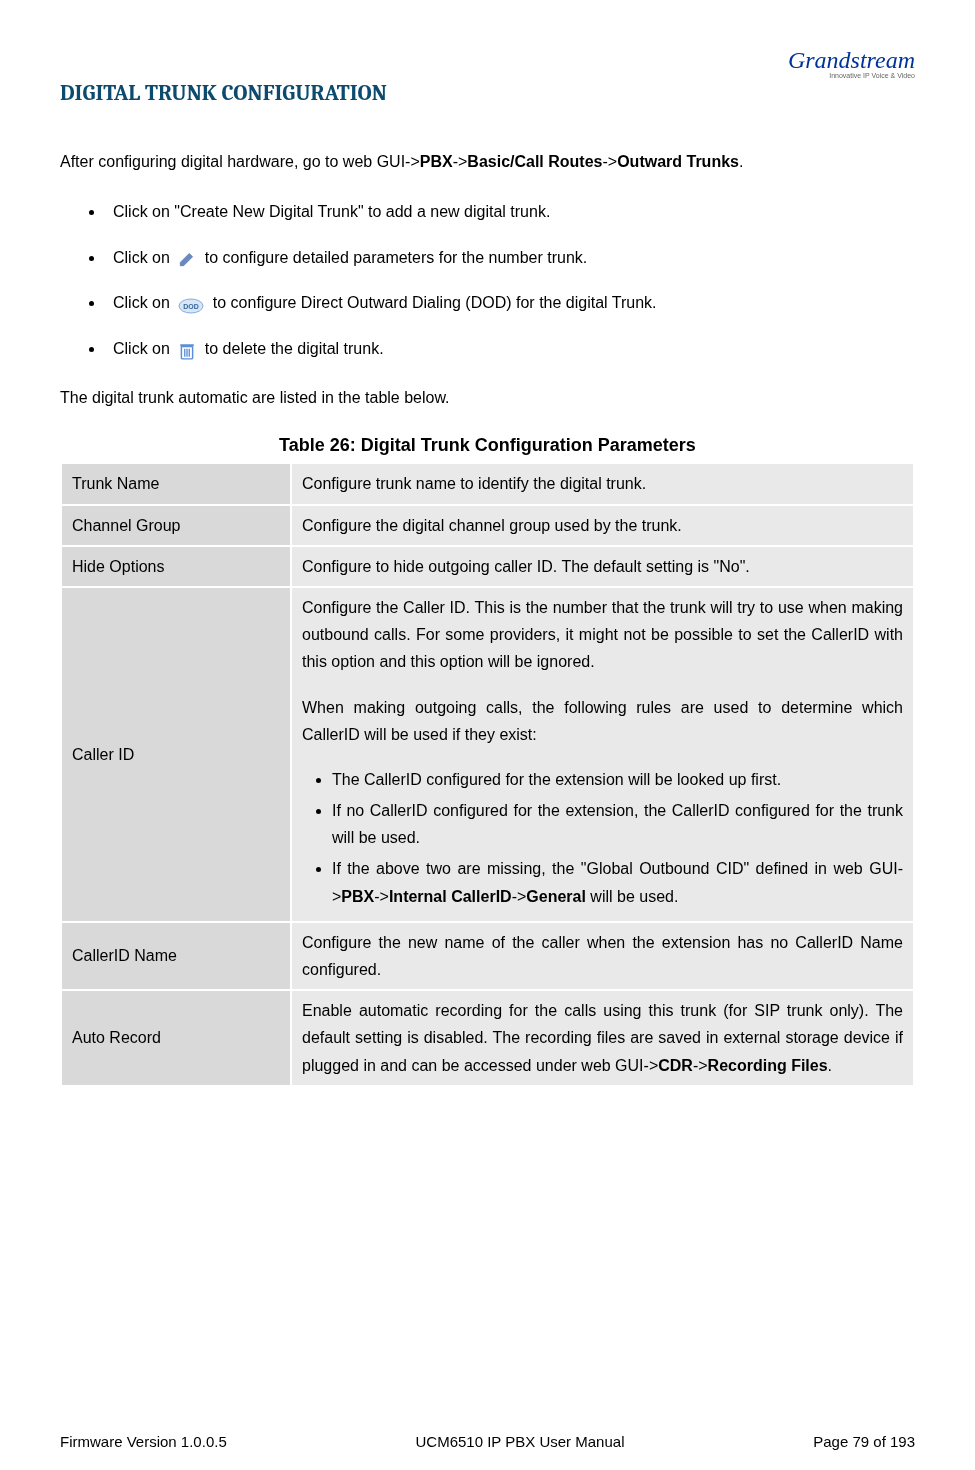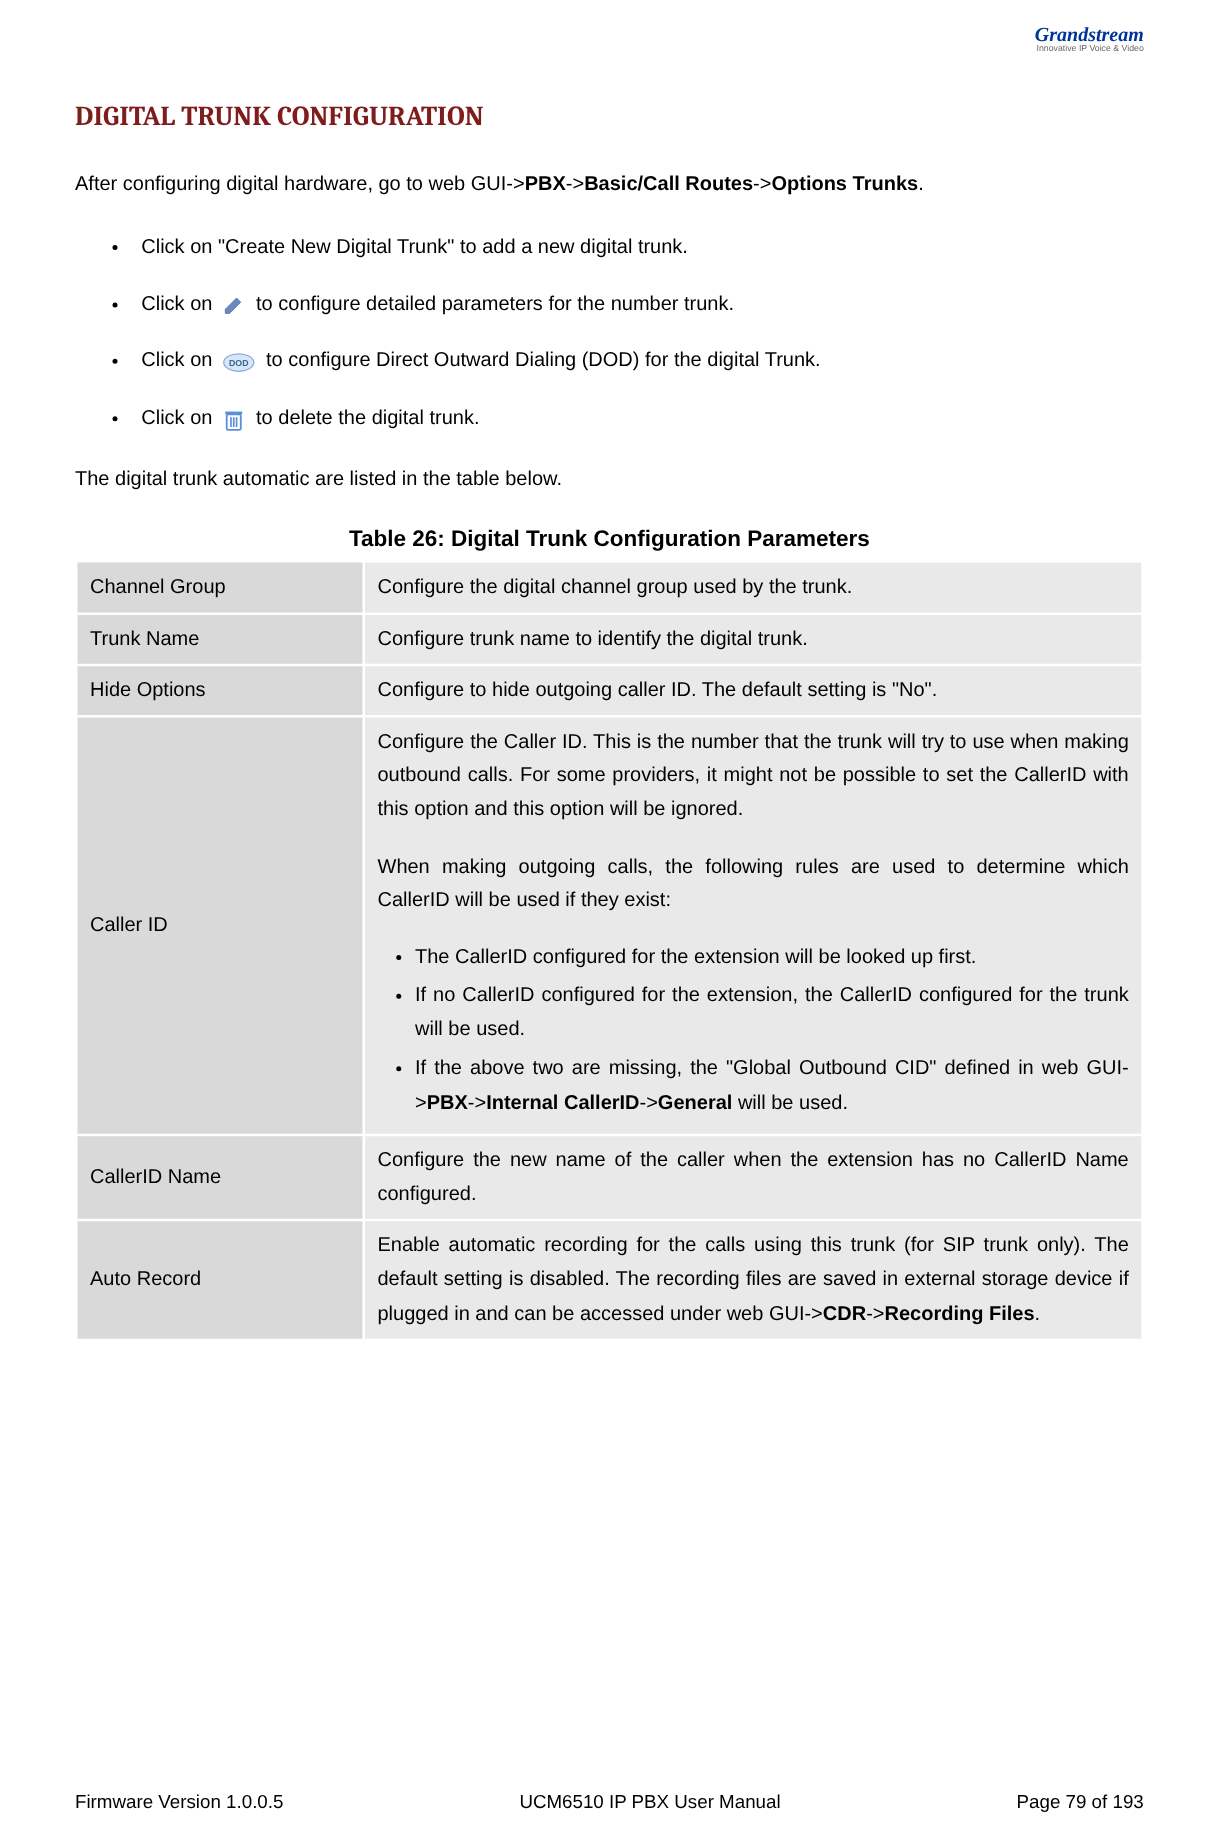--- a/index.html
+++ b/index.html
@@ -18,39 +18,40 @@
     }
     .logo {
       position: absolute;
       top: 20px;
       right: 60px;
       width: 150px;
       height: 50px;
     }
     .logo-shape {
       font-style: italic;
-      font-weight: bold;
+      font-weight: normal;
       color: #003399;
-      font-size: 16px;
+      font-size: 24px;
       font-family: Georgia, serif;
       text-align: right;
+      margin-top: 27px;
     }
     .logo-sub {
       font-size: 7px;
       color: #666;
       text-align: right;
       margin-top: -2px;
     }
     h1.section-heading {
-      color: #7f1d1d;
+      color: #0c4a6e;
       font-family: Cambria, Georgia, serif;
       font-size: 22px;
       font-weight: bold;
       margin-top: 50px;
-      margin-bottom: 30px;
+      margin-bottom: 44px;
     }
     .para {
       font-size: 16px;
       line-height: 1.5;
       margin: 20px 0 25px 0;
     }
     .para b { font-weight: bold; }
     ul.main-list {
       margin: 0 0 25px 0;
       padding-left: 45px;
@@ -118,21 +119,21 @@
 
 <div class="page">
   <div class="logo">
     <div class="logo-shape">Grandstream</div>
     <div class="logo-sub">Innovative IP Voice &amp; Video</div>
   </div>
 
   <h1 class="section-heading">DIGITAL TRUNK CONFIGURATION</h1>
 
   <div class="para">
-    <span>After configuring digital hardware, go to web GUI-&gt;</span><b>PBX</b><span>-&gt;</span><b>Basic/Call Routes</b><span>-&gt;</span><b>Options Trunks</b><span>.</span>
+    <span>After configuring digital hardware, go to web GUI-&gt;</span><b>PBX</b><span>-&gt;</span><b>Basic/Call Routes</b><span>-&gt;</span><b>Outward Trunks</b><span>.</span>
   </div>
 
   <ul class="main-list">
     <li><span>Click on "Create New Digital Trunk" to add a new digital trunk.</span></li>
     <li>
       <span>Click on </span>
       <span class="inline-icon">
         <svg viewBox="0 0 16 16">
             <path d="M2 11 L10 3 L13 6 L5 14 L2 14 Z" fill="#6a8abf" stroke="#4a6a9f" stroke-width="0.5"></path>
           </svg>
@@ -164,26 +165,26 @@
     </li>
   </ul>
 
   <div class="para">The digital trunk automatic are listed in the table below.</div>
 
   <div class="table-caption">Table 26: Digital Trunk Configuration Parameters</div>
 
   <table class="params">
     <tbody>
         <tr>
+      <td class="label">Trunk Name</td>
+      <td class="desc">Configure trunk name to identify the digital trunk.</td>
+    </tr>
+    <tr>
       <td class="label">Channel Group</td>
       <td class="desc">Configure the digital channel group used by the trunk.</td>
-    </tr>
-    <tr>
-      <td class="label">Trunk Name</td>
-      <td class="desc">Configure trunk name to identify the digital trunk.</td>
     </tr>
     <tr>
       <td class="label">Hide Options</td>
       <td class="desc">Configure to hide outgoing caller ID. The default setting is "No".</td>
     </tr>
     <tr>
       <td class="label">Caller ID</td>
       <td class="desc">
         <div>Configure the Caller ID. This is the number that the trunk will try to use when making outbound calls. For some providers, it might not be possible to set the CallerID with this option and this option will be ignored.</div>
         <div class="spaced">When making outgoing calls, the following rules are used to determine which CallerID will be used if they exist:</div>

